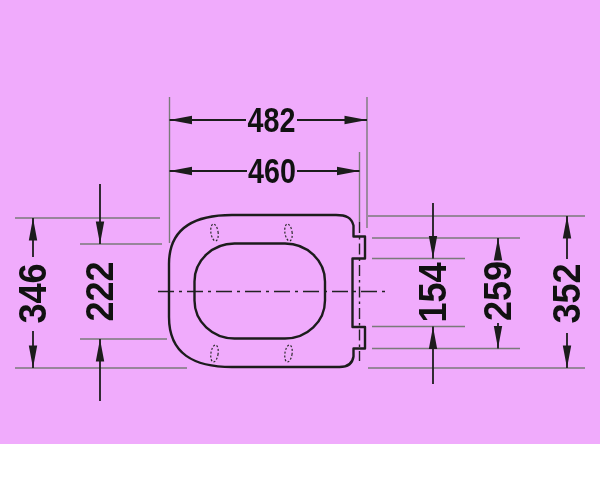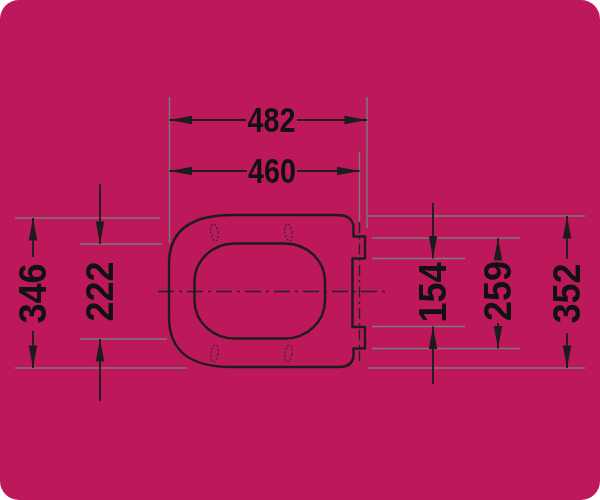--- a/index.html
+++ b/index.html
@@ -1,16 +1,16 @@
 <!DOCTYPE html>
 <html><head>
 <meta charset="utf-8">
 <style>
   html,body{margin:0;padding:0;background:#fff;}
-  .stage{position:relative;width:600px;height:500px;background:#be185d;overflow:hidden;border-radius:19px;}
+  .stage{position:relative;width:600px;height:444px;background:#f0abfc;overflow:hidden;}
   svg{display:block;}
   .dim-text{font-family:"Liberation Sans",sans-serif;font-weight:700;fill:#111111;}
   .dim-text.h{font-size:35px;}
   .dim-text.v{font-size:38px;}
 </style>
 </head>
 <body>
 
 <div class="stage">
 <svg width="600" height="500" viewBox="0 0 600 500">

